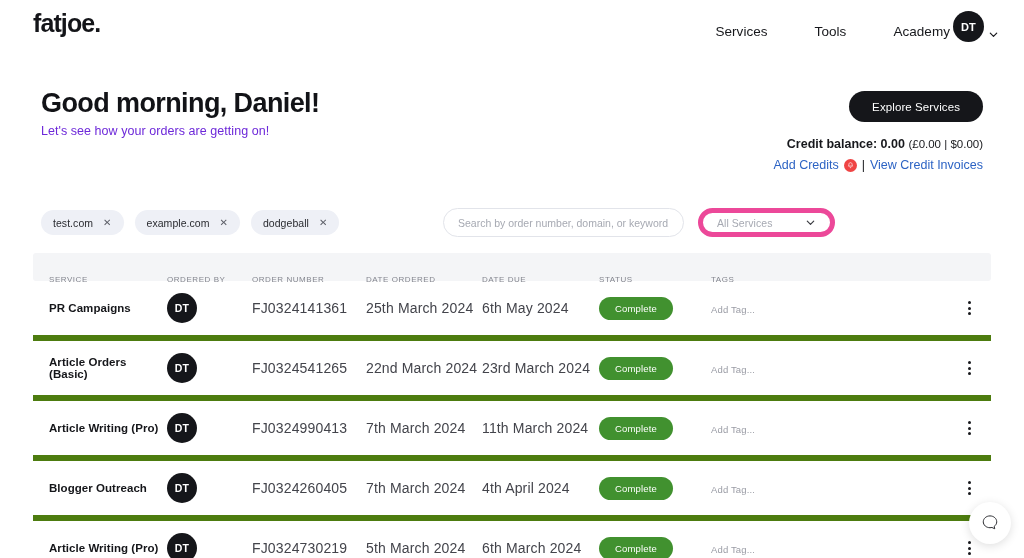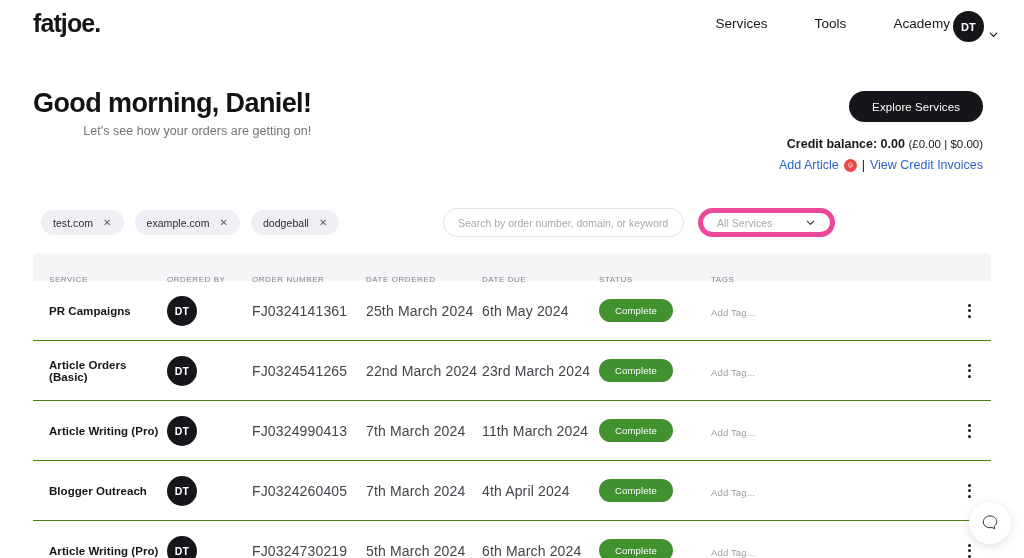--- a/index.html
+++ b/index.html
@@ -19,21 +19,21 @@
   .topnav {
     position: absolute; left: 0; top: 0; width: 1024px; height: 52px;
     display: flex; align-items: center;
   }
   .logo {
     position: absolute; left: 33px; top: 9px;
     font-size: 25px; font-weight: 700; letter-spacing: -0.9px;
     color: #141519;
   }
   .navlinks {
-    position: absolute; right: 74px; top: 16px;
+    position: absolute; right: 74px; top: 24px;
     display: flex; align-items: center; gap: 47px;
   }
   .navlink {
     font-size: 13.5px; color: #16171b; text-decoration: none;
     letter-spacing: 0.05px; white-space: nowrap;
   }
   .avatar-wrap {
     position: absolute; right: 25px; top: 11px;
     display: flex; align-items: flex-end; gap: 4px;
   }
@@ -43,28 +43,28 @@
     display: flex; align-items: center; justify-content: center;
     font-size: 11px; font-weight: 700; letter-spacing: 0.2px;
   }
   .chev-small {
     width: 11px; height: 11px; margin-bottom: 2px;
     display: inline-block;
   }
 
   
   .greeting {
-    position: absolute; left: 33px; top: 88px; text-align: right;
+    position: absolute; left: 41px; top: 88px;
   }
   .greeting h1 {
     font-size: 27px; font-weight: 700; letter-spacing: -0.6px;
     color: #121317; line-height: 1.15;
   }
   .greeting p {
-    font-size: 12.5px; color: #737373; margin-top: 5px; letter-spacing: 0.05px;
+    font-size: 12.5px; color: #6d28d9; margin-top: 5px; letter-spacing: 0.05px;
   }
 
   
   .explore-btn {
     position: absolute; right: 41px; top: 91px;
     background: #15161a; color: #fff;
     border: none; border-radius: 22px;
     padding: 0 23px; height: 31px;
     font-size: 11.5px; font-family: inherit; letter-spacing: 0.1px;
     cursor: pointer;
@@ -131,21 +131,21 @@
   .thead {
     display: flex; align-items: center; height: 28px;
     background: #f4f5f7; border-radius: 3px;
   }
   .thead .th {
     font-size: 8px; letter-spacing: 0.55px; color: #84868f;
     text-transform: uppercase; font-weight: 400; margin-top: 24px;
   }
   .row {
     display: flex; align-items: center; height: 60px;
-    border-bottom: 1px solid #4d7c0f; background: #fff;
+    border-bottom: 6px solid #4d7c0f; background: #fff;
   }
   .c-service   { width: 134px; padding-left: 16px; }
   .c-ordered   { width: 85px; }
   .c-number    { width: 114px; }
   .c-dateord   { width: 116px; }
   .c-datedue   { width: 117px; }
   .c-status    { width: 112px; }
   .c-tags      { flex: 1; }
   .c-menu      { width: 44px; display: flex; justify-content: center; }
 
@@ -213,21 +213,21 @@
     <p>Let's see how your orders are getting on!</p>
   </div>
 
   <button class="explore-btn">Explore Services</button>
 
   <div class="credit-line">
     <span class="bal-label">Credit balance: 0.00</span>
     <span class="bal-paren">(£0.00 | $0.00)</span>
   </div>
   <div class="credit-links">
-    <a href="#">Add Article</a>
+    <a href="#">Add Credits</a>
     <span class="alert-badge">
       <svg viewBox="0 0 12 12" width="9" height="9">
         <path d="M6 2.2c-1.25 0-2.15 1-2.15 2.25 0 1.5-.55 2.05-.8 2.3h5.9c-.25-.25-.8-.8-.8-2.3C8.15 3.2 7.25 2.2 6 2.2z" fill="none" stroke="#fff" stroke-width="0.9" stroke-linejoin="round"></path>
         <path d="M5.1 8.2a.95.95 0 0 0 1.8 0" fill="none" stroke="#fff" stroke-width="0.9" stroke-linecap="round"></path>
       </svg>
     </span>
     <span class="sep">|</span>
     <a href="#">View Credit Invoices</a>
   </div>
 

